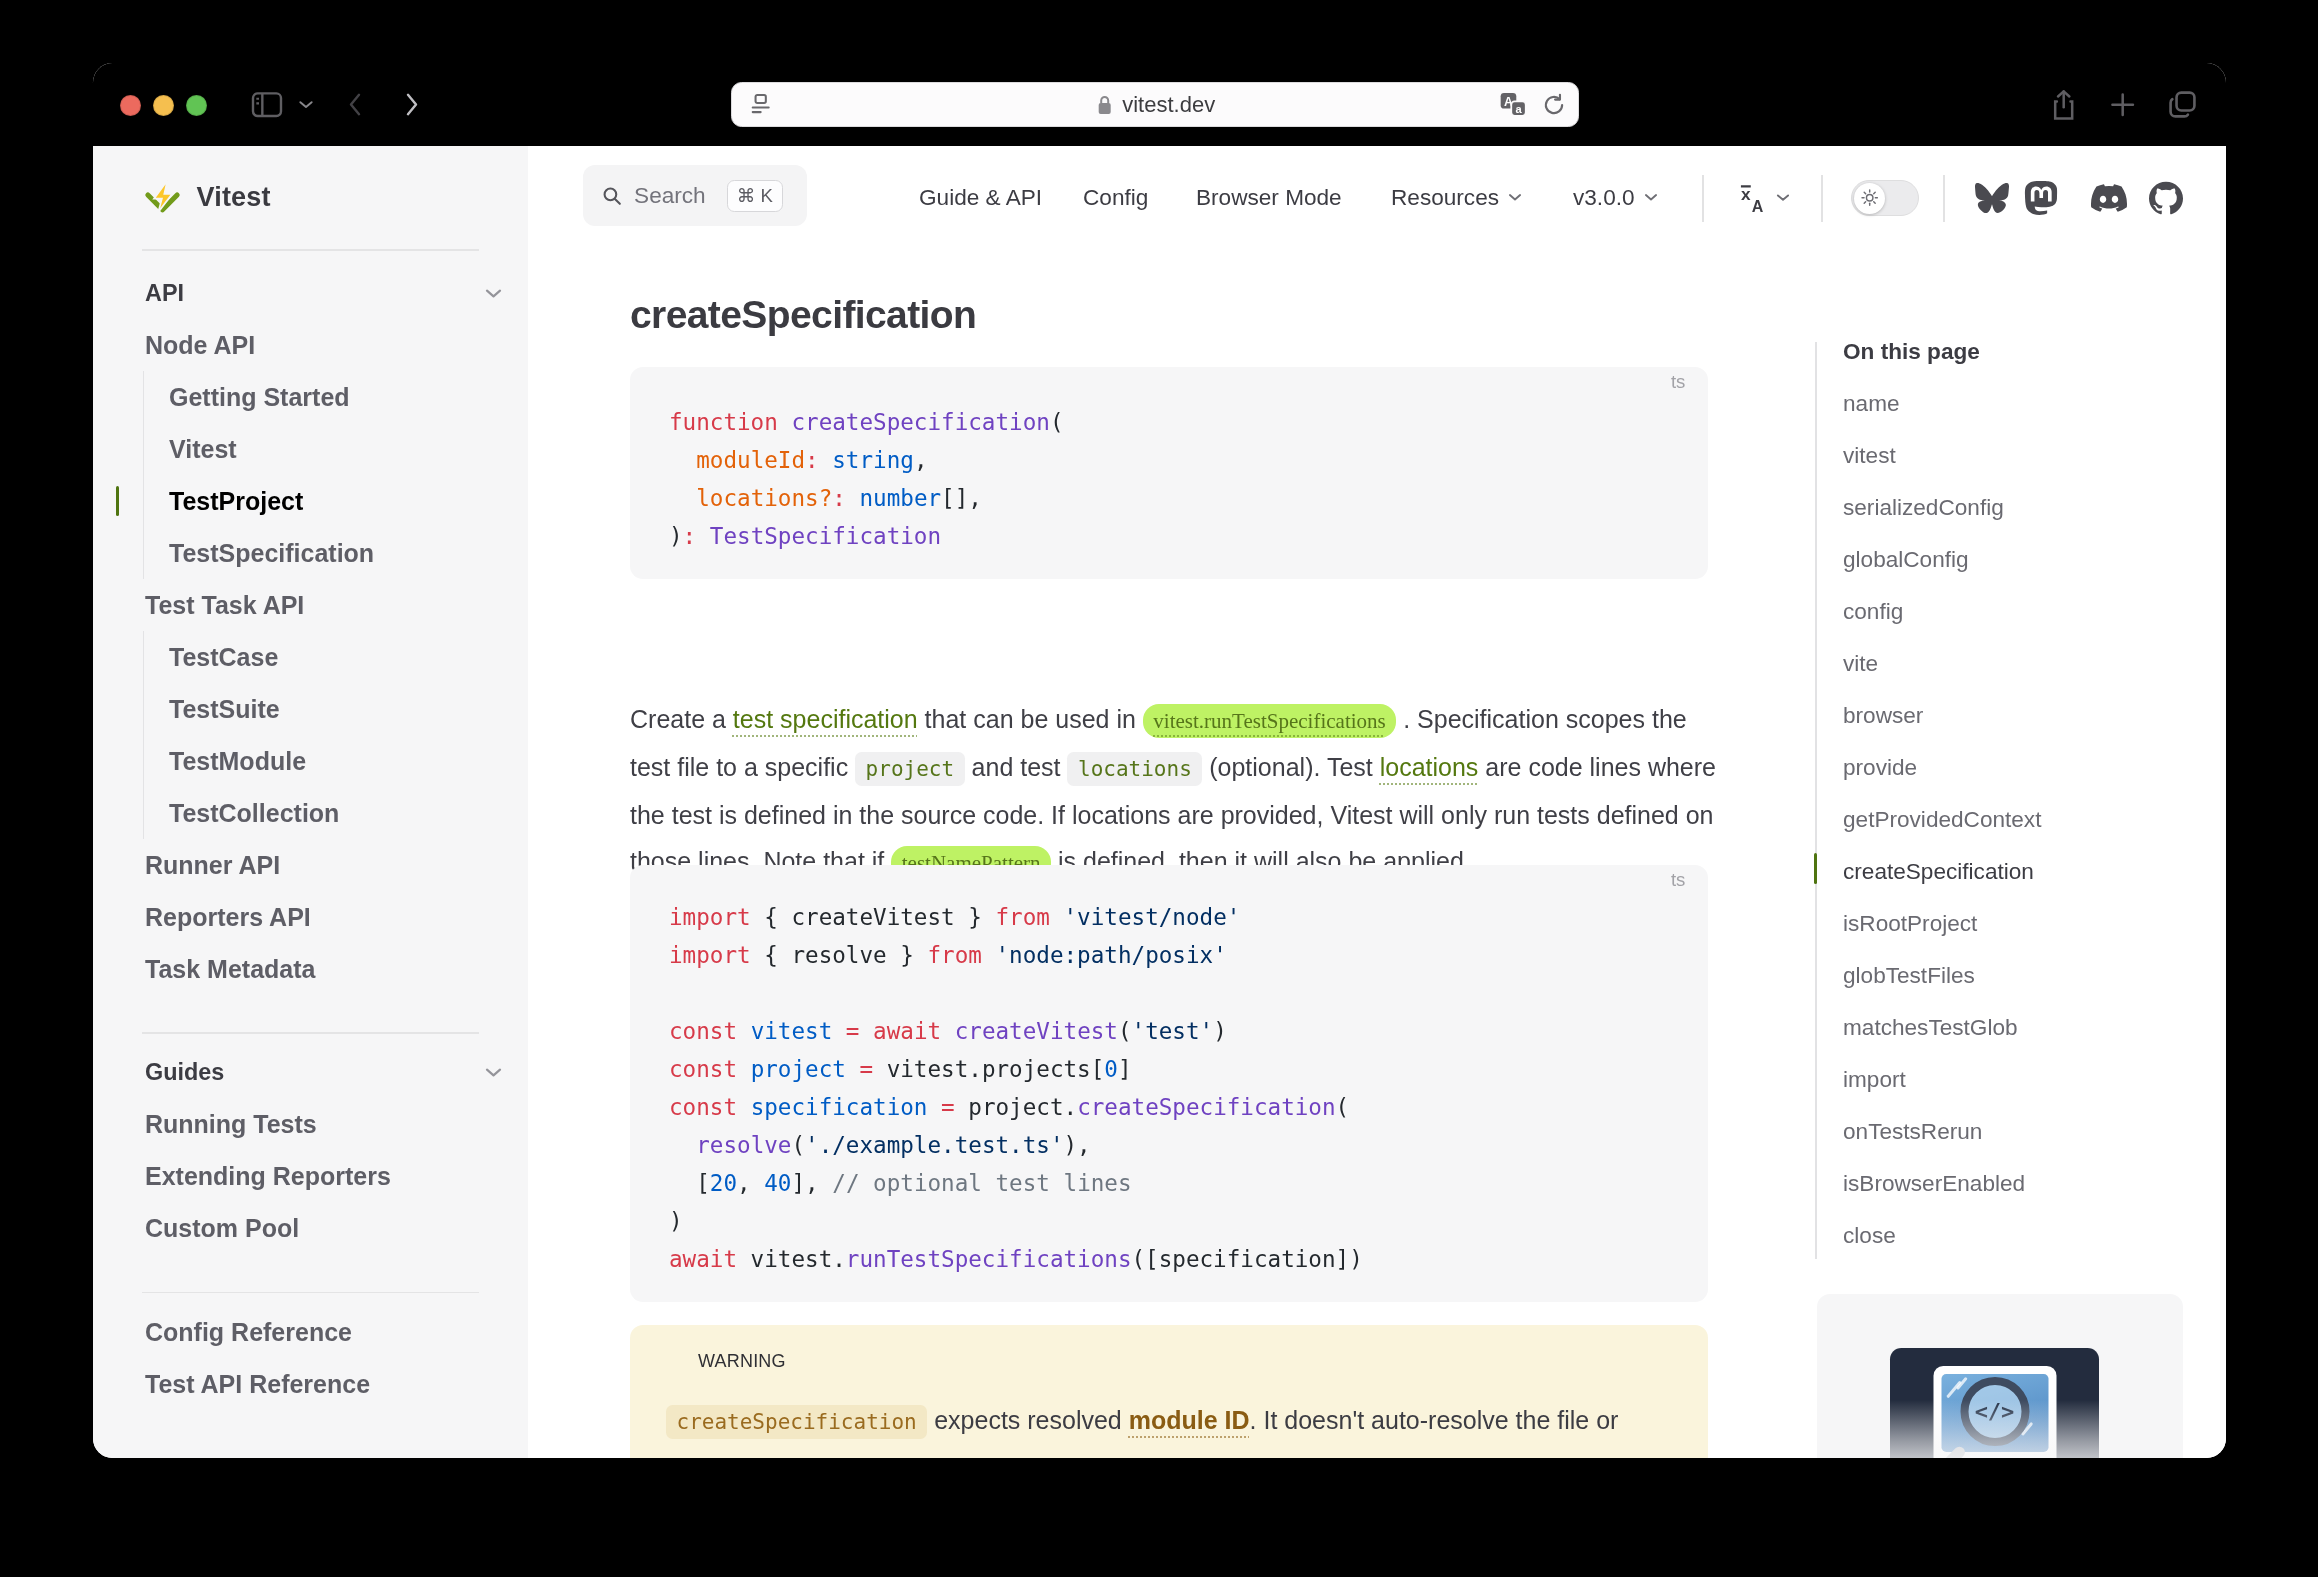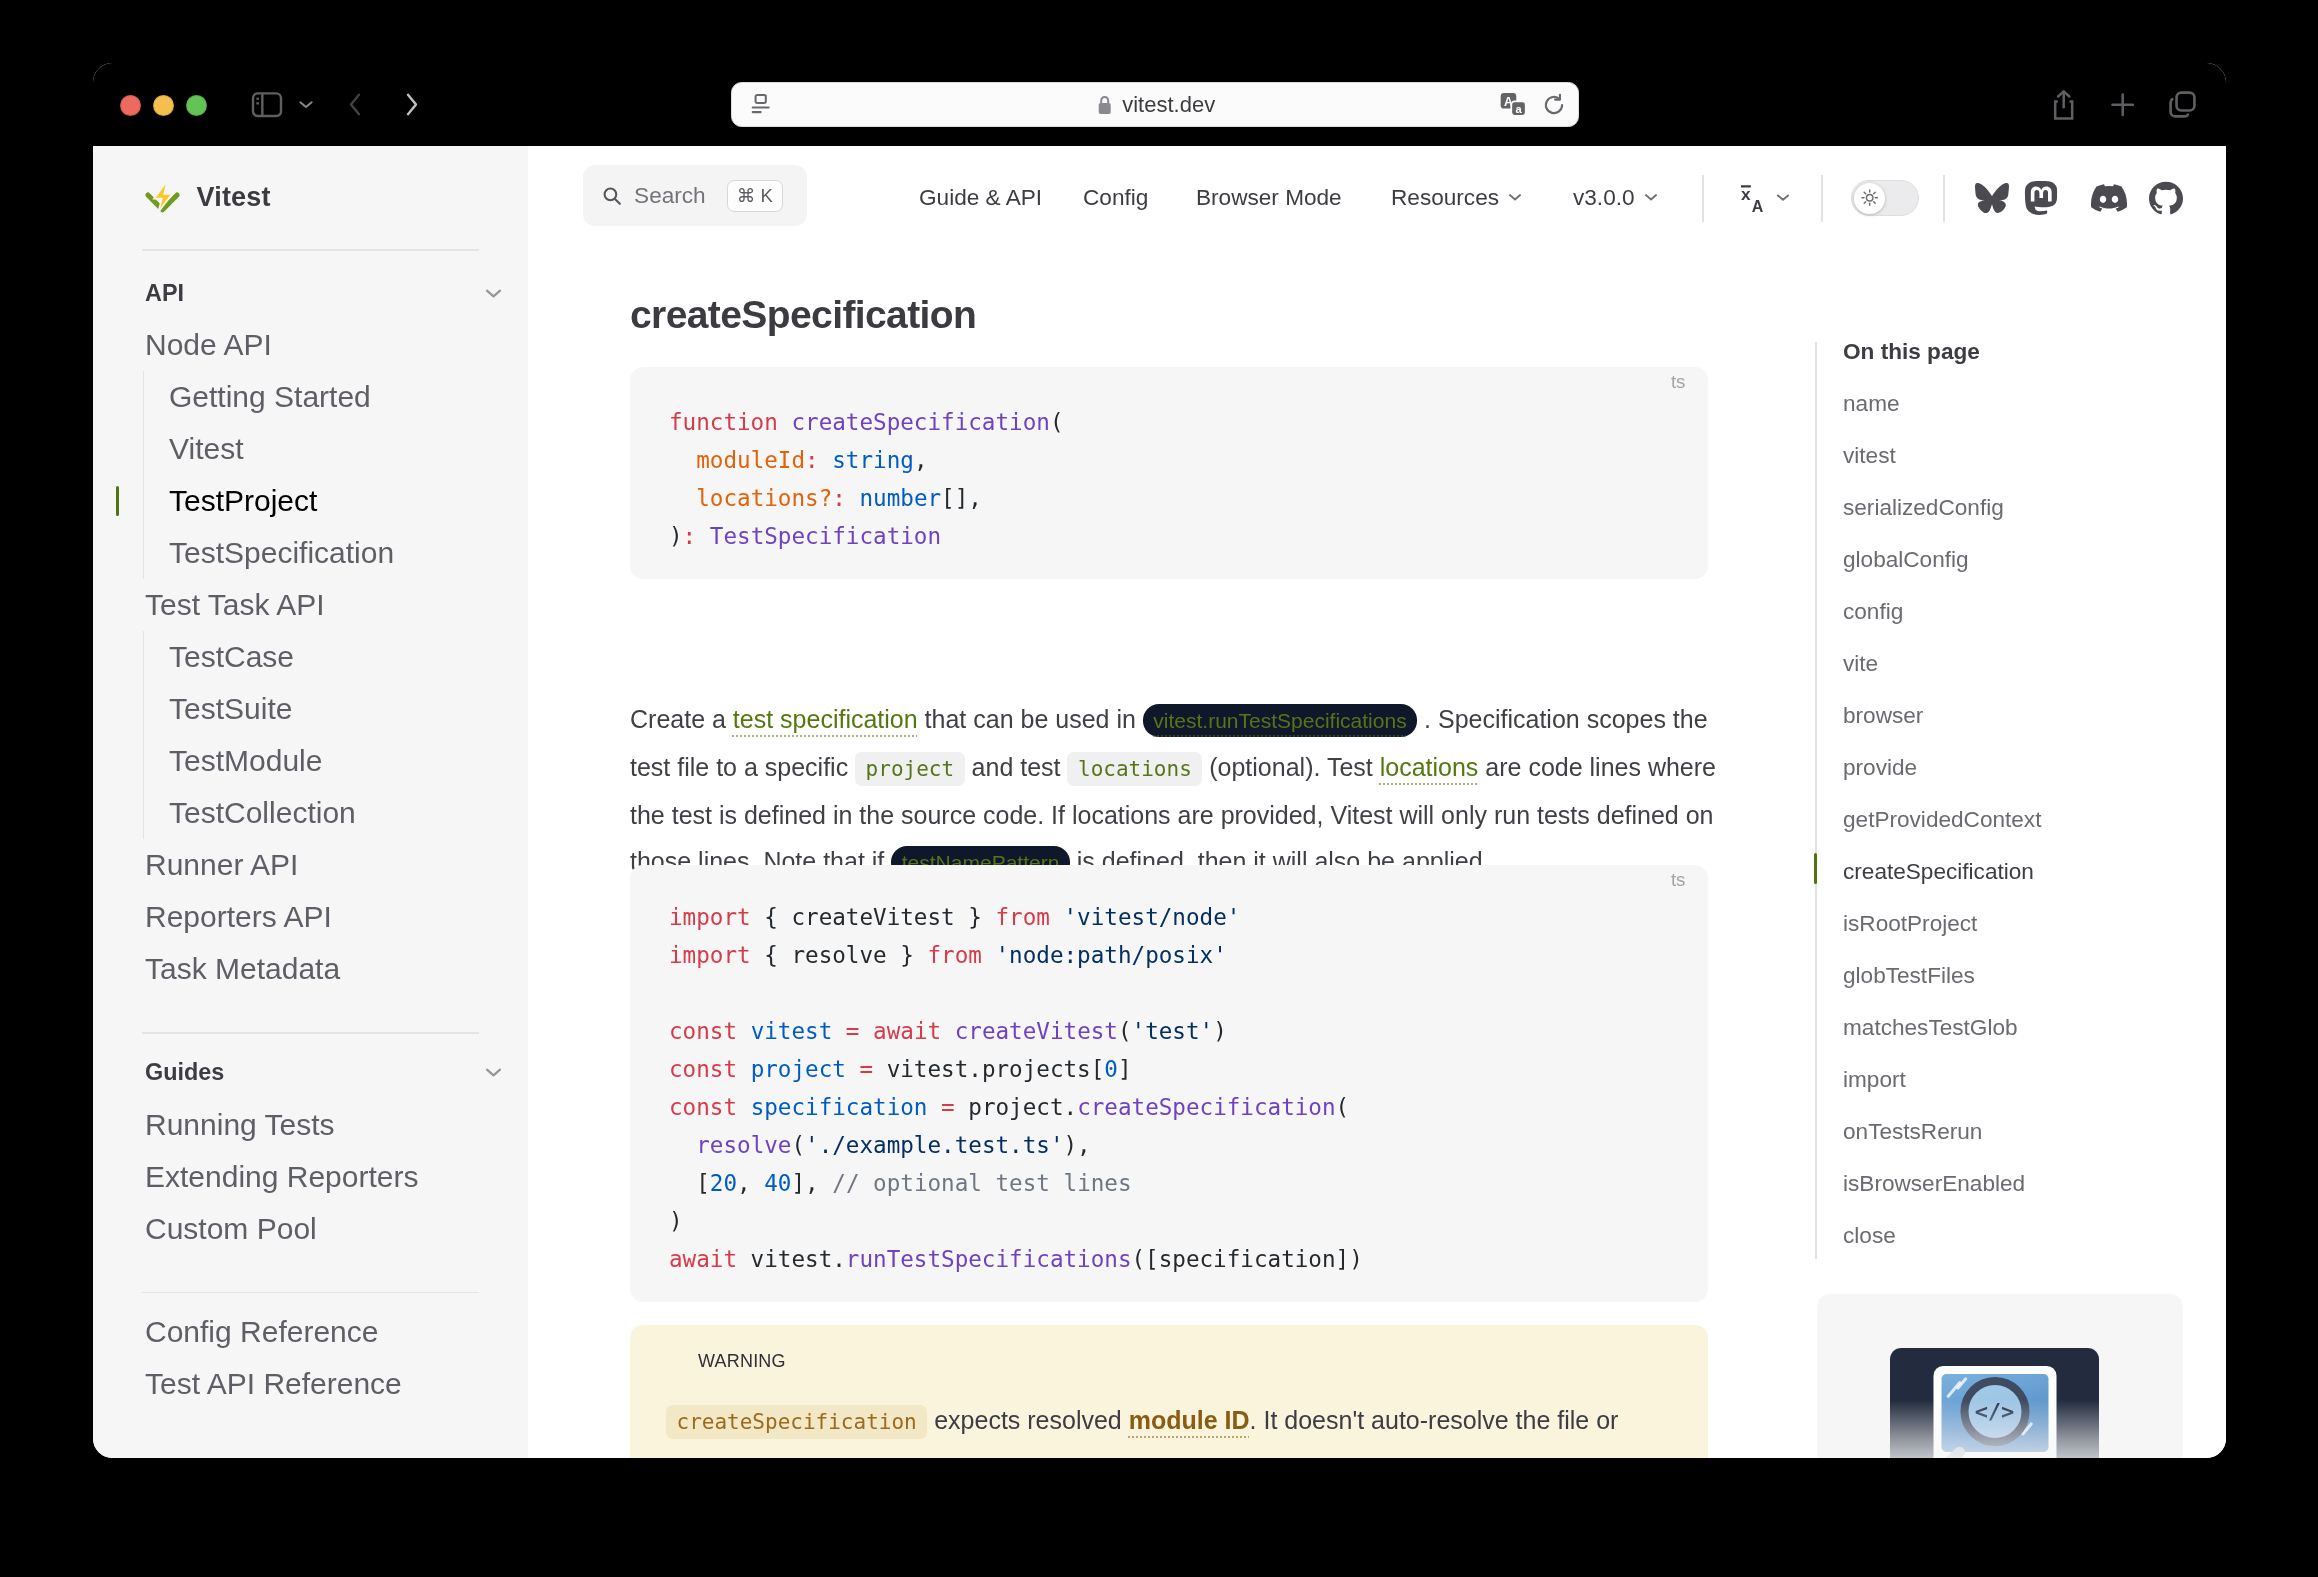--- a/index.html
+++ b/index.html
@@ -22,21 +22,21 @@
   .urlicon-left{position:absolute;left:14.5px;top:8px;}
   .urlicons-right{position:absolute;right:11.3px;top:8px;display:flex;gap:13px;align-items:center;}
 
   
   .sidebar{position:absolute;left:0;top:83px;width:435px;height:1312px;background:#f6f6f7;}
   .logo{position:absolute;left:50px;top:32px;display:flex;align-items:center;gap:14.5px;}
   .logo-text{font-size:27px;font-weight:700;color:#3a3a40;letter-spacing:0.2px;}
   .sb-topdivider{position:absolute;left:49px;top:103px;width:337px;height:1.6px;background:#e4e4e5;}
   #sidebar-nav{position:absolute;left:0;top:121px;width:435px;}
   .sb-row{height:52px;display:flex;align-items:center;padding:0 24px 0 52px;box-sizing:border-box;
-          font-size:30px;color:#5e5e66;font-weight:400;cursor:pointer;}
+          font-size:25px;color:#5e5e66;font-weight:700;cursor:pointer;}
   .sb-row.section{font-weight:700;color:#3c3c43;justify-content:space-between;font-size:23.4px;}
   .sb-children{margin-left:50px;border-left:1.6px solid #e3e3e5;}
   .sb-children .sb-row{padding-left:25px;position:relative;}
   .sb-row.active{color:#000000;}
   .sb-row.active::before{content:"";position:absolute;left:-28px;top:11.3px;width:3.2px;height:30px;
           background:#4f7410;border-radius:1.6px;}
   .sb-divider{height:1.6px;background:#e4e4e5;margin:37px 49px 13px 49px;}
 
   
   .navbar{position:absolute;left:435px;top:83px;width:1698px;height:103px;background:#fff;}
@@ -66,21 +66,21 @@
   .cb-lang{position:absolute;top:4px;right:22.6px;font-size:18.6px;color:#a2a2a7;}
   .codelines{font-family:"DejaVu Sans Mono",monospace;font-size:22.6px;line-height:38px;white-space:pre;}
   .codelines .line{height:38px;}
   .tok-kw{color:#d73a49;} .tok-fn{color:#6f42c1;} .tok-var{color:#005cc5;} .tok-num{color:#005cc5;}
   .tok-str{color:#032f62;} .tok-cmt{color:#6e7781;} .tok-pl{color:#24292e;} .tok-prm{color:#e36209;}
   .doc-p{position:absolute;left:102px;top:422px;width:1086px;font-size:25px;line-height:46px;color:#3f3f46;}
   .seg-link{color:#54780f;font-weight:500;text-decoration:underline dotted;text-decoration-color:rgba(84,120,15,.55);
           text-decoration-thickness:1.6px;text-underline-offset:7.3px;cursor:pointer;}
   .seg-code{font-family:"DejaVu Sans Mono",monospace;font-size:21px;background:#f0f0f1;color:#56751a;
           padding:4.8px 10.5px;border-radius:6.5px;white-space:nowrap;}
-  .seg-codelink{font-family:Liberation Sans, sans-serif;font-size:21px;background:#0f172a;color:#56751a;
+  .seg-codelink{font-family:Liberation Serif, serif;font-size:21px;background:#bef264;color:#56751a;
           padding:4.8px 10.5px;border-radius:16px;white-space:nowrap;cursor:pointer;
           text-decoration:underline dotted;text-decoration-color:rgba(84,120,15,.5);
           text-decoration-thickness:1.6px;text-underline-offset:6.5px;}
   .warning{position:absolute;left:102px;top:1076px;width:1078px;min-height:266px;background:#faf4dc;
           border-radius:13px;box-sizing:border-box;padding:26px 36px;}
   .warn-title{font-size:18px;font-weight:400;color:#2f2f34;letter-spacing:0.2px;margin-left:32px;}
   .warn-body{margin-top:24px;font-size:25px;line-height:48px;color:#3c3c43;}
   .warning .seg-code{background:#f3e8c5;color:#9a6b1f;}
   .warning .seg-link{color:#8a5c13;font-weight:600;text-decoration-color:rgba(138,92,19,.55);}
 

